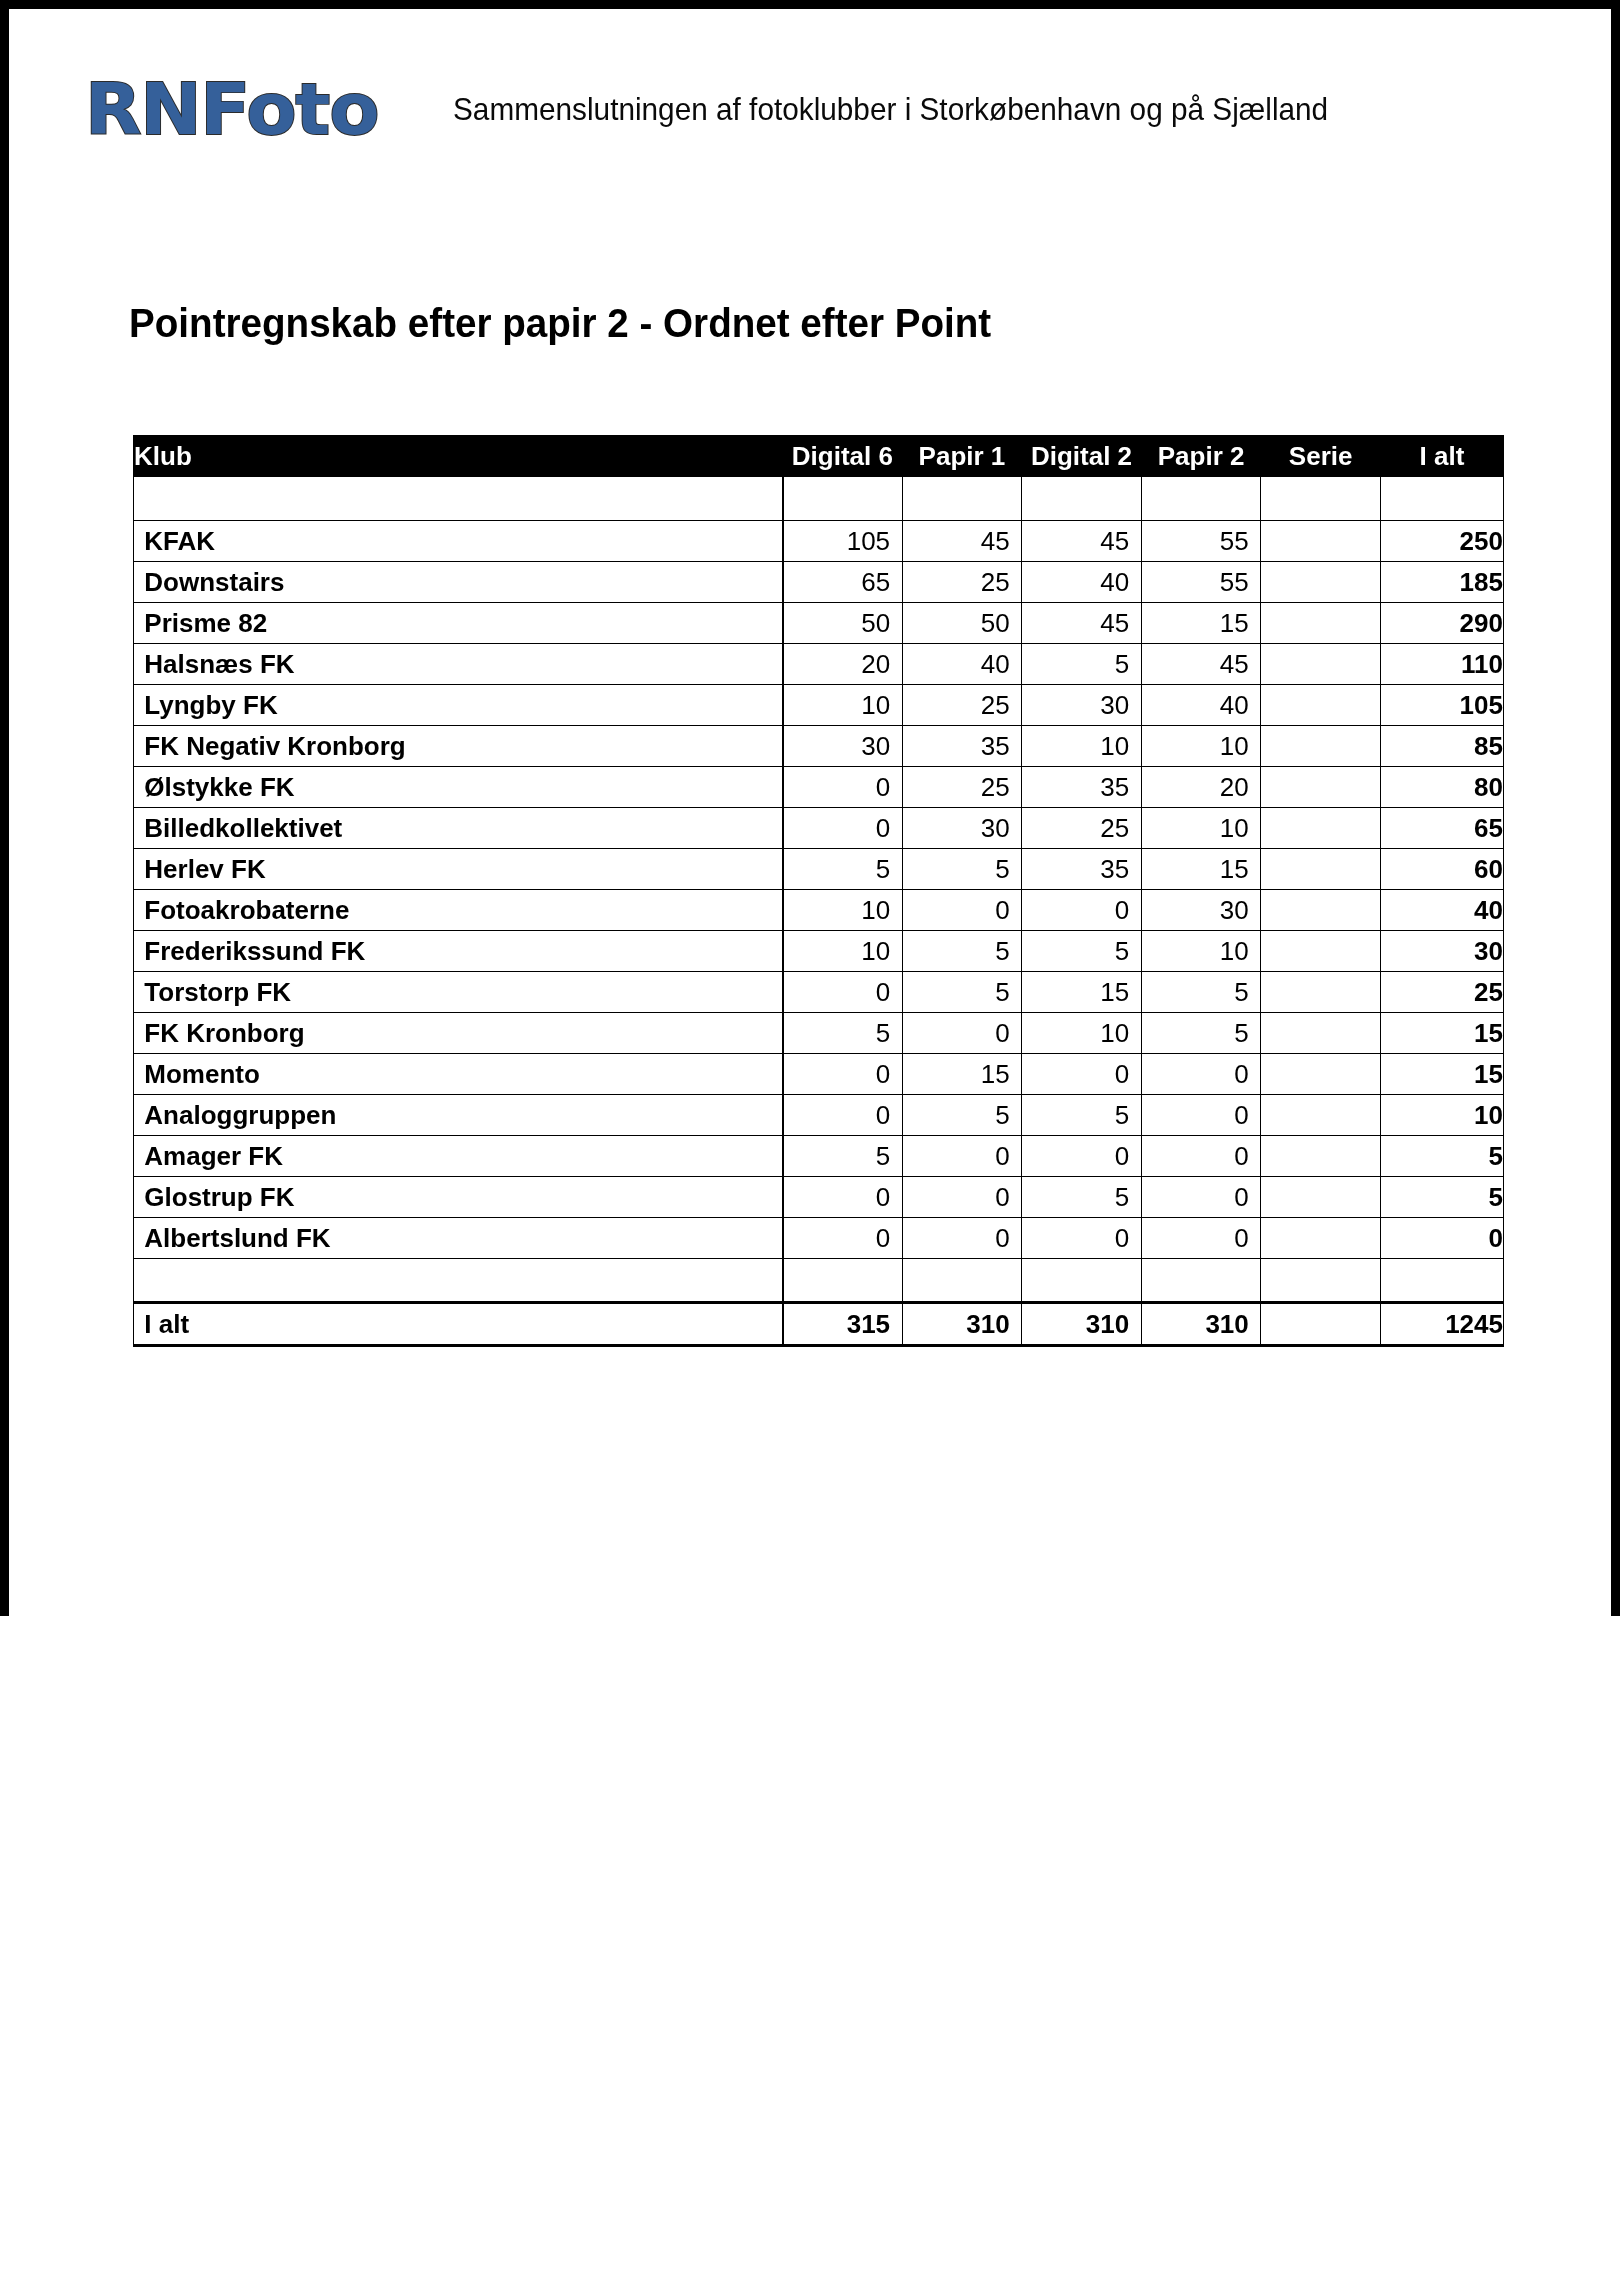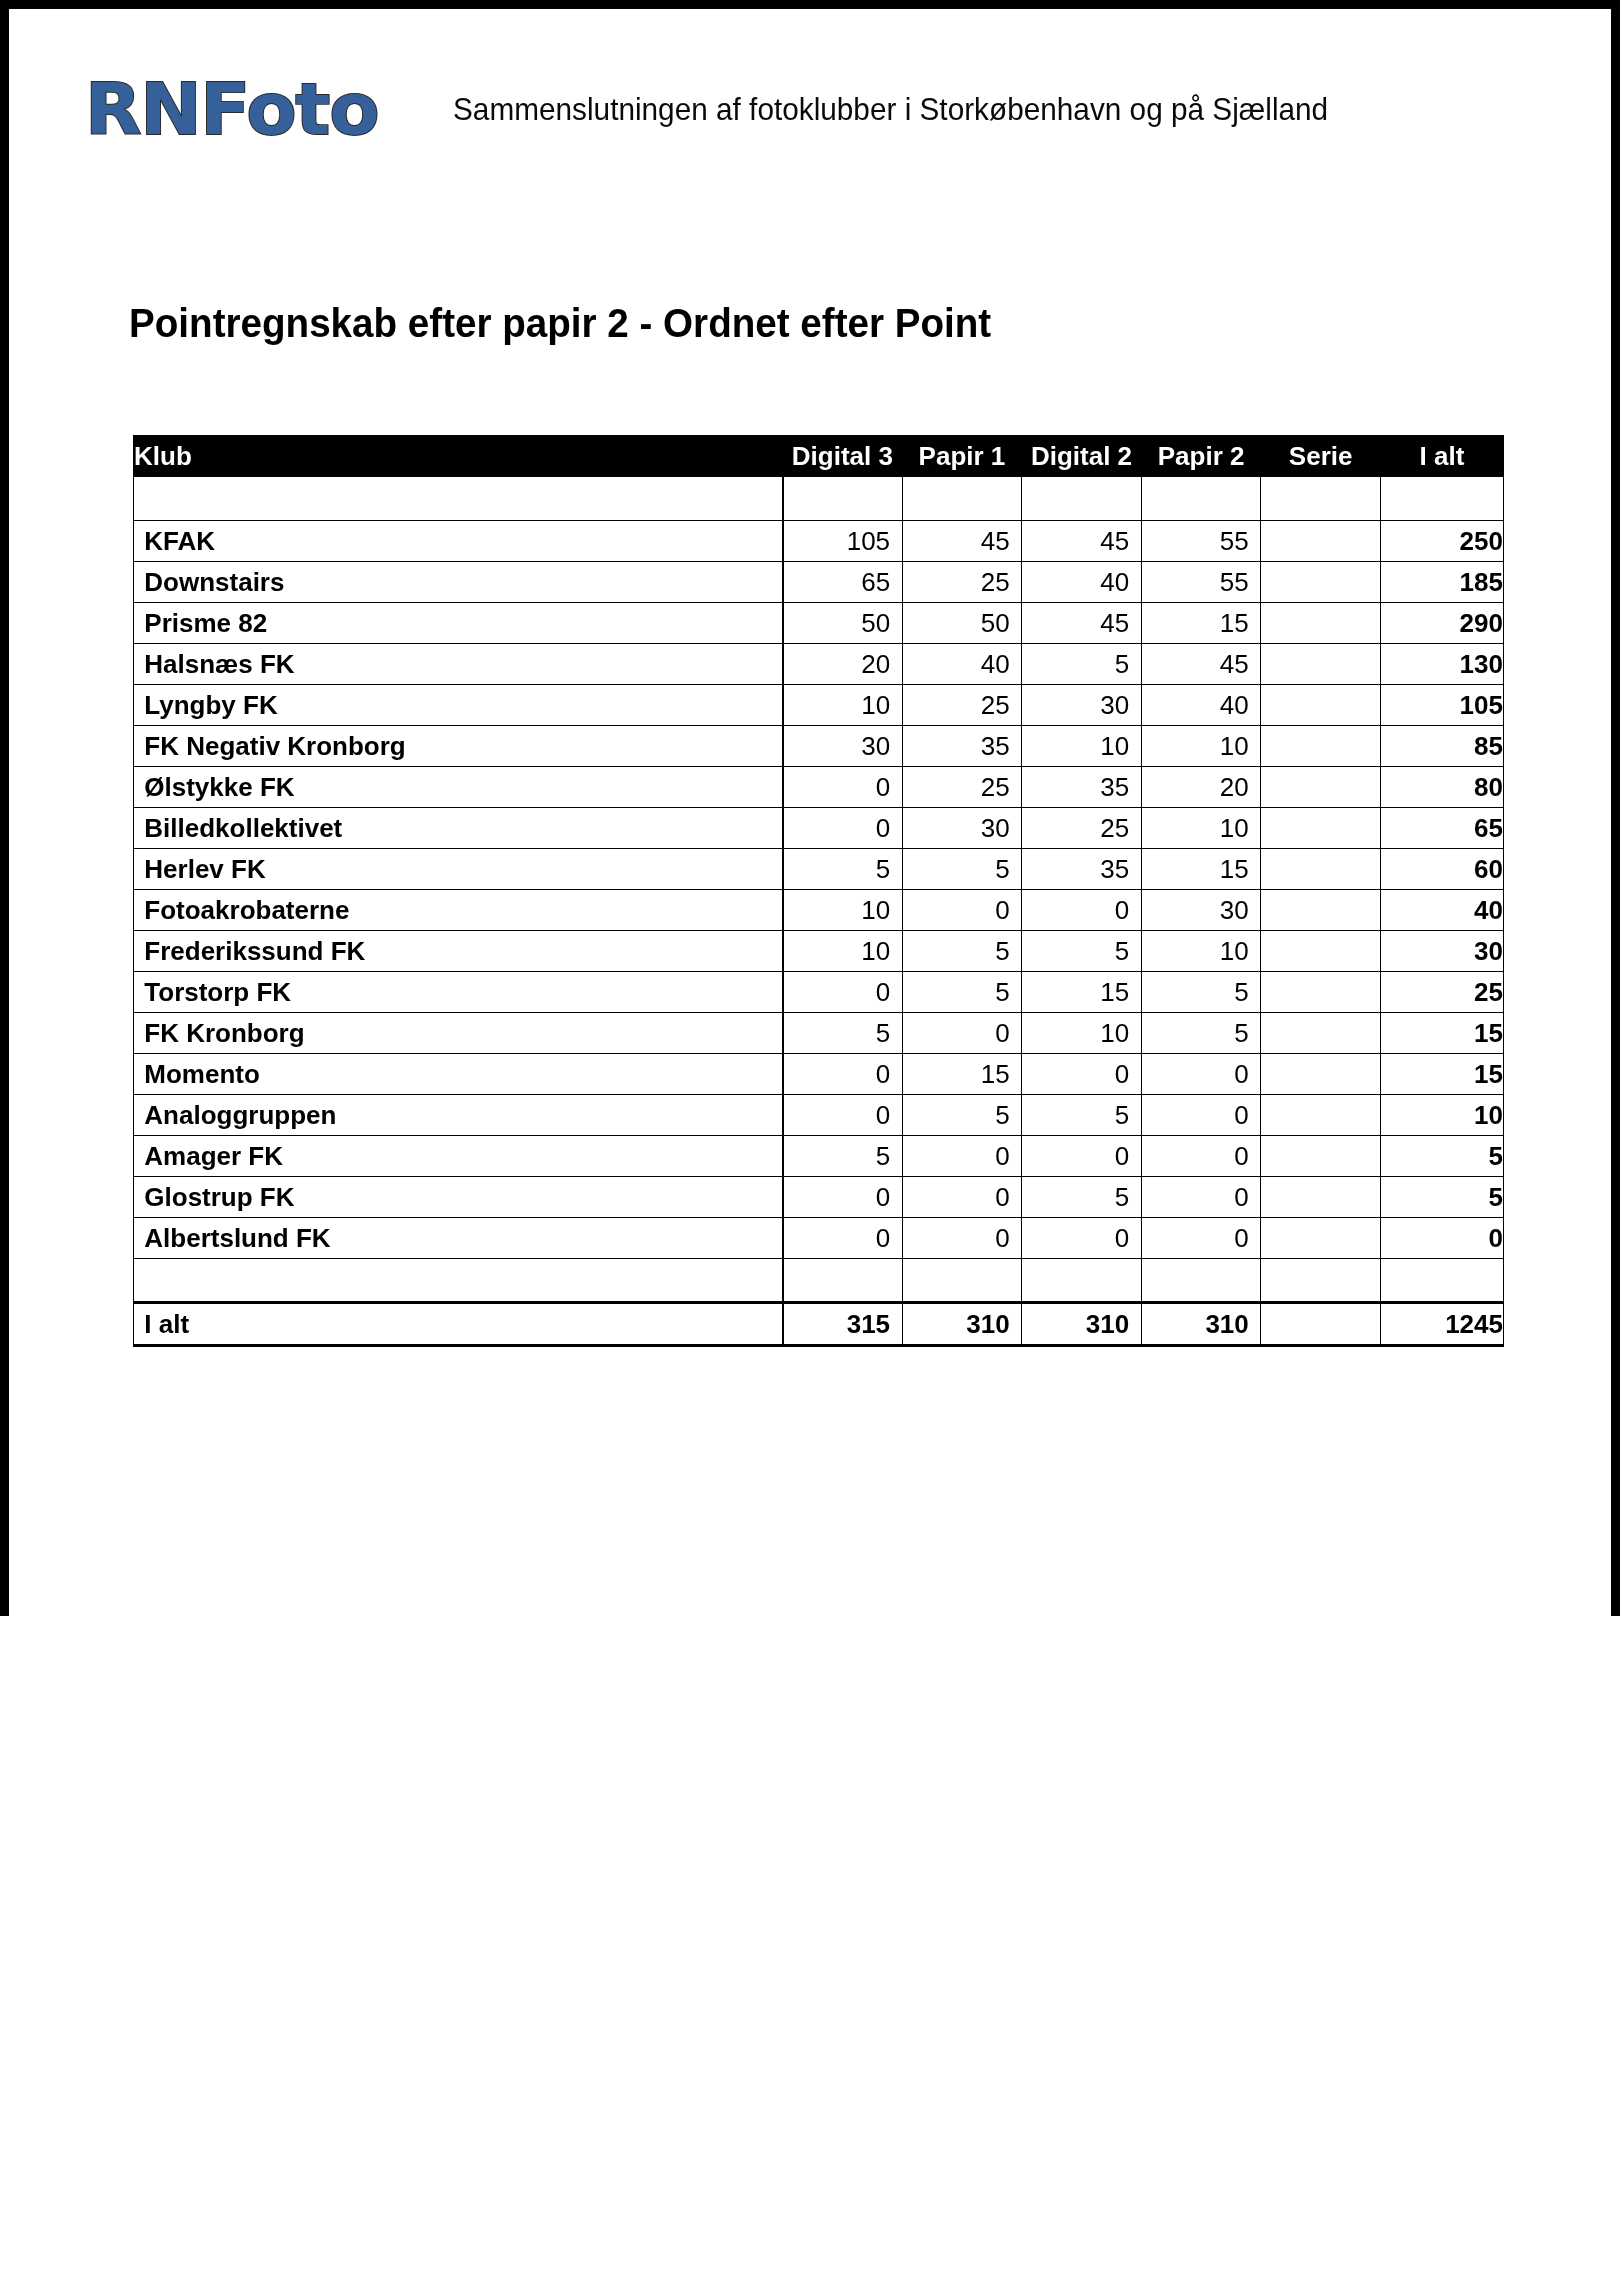--- a/index.html
+++ b/index.html
@@ -195,21 +195,21 @@
           <col class="c-num">
           <col class="c-num">
           <col class="c-num">
           <col class="c-num">
           <col class="c-serie">
           <col class="c-total">
       </colgroup>
       <thead>
         <tr>
           <th class="h-klub">Klub</th>
-          <th class="divided">Digital 3</th>
+          <th class="divided">Digital 6</th>
           <th class="divided">Papir 1</th>
           <th class="divided">Digital 2</th>
           <th class="divided">Papir 2</th>
           <th class="divided">Serie</th>
           <th class="divided">I alt</th>
         </tr>
       </thead>
       <tbody id="table-body">
           <tr class="spacer">
             <td class="klub"></td>
@@ -247,21 +247,21 @@
             <td class="serie"></td>
             <td class="total">290</td>
           </tr>
           <tr>
             <td class="klub">Halsnæs FK</td>
             <td class="num">20</td>
             <td class="num">40</td>
             <td class="num">5</td>
             <td class="num">45</td>
             <td class="serie"></td>
-            <td class="total">130</td>
+            <td class="total">110</td>
           </tr>
           <tr>
             <td class="klub">Lyngby FK</td>
             <td class="num">10</td>
             <td class="num">25</td>
             <td class="num">30</td>
             <td class="num">40</td>
             <td class="serie"></td>
             <td class="total">105</td>
           </tr>

